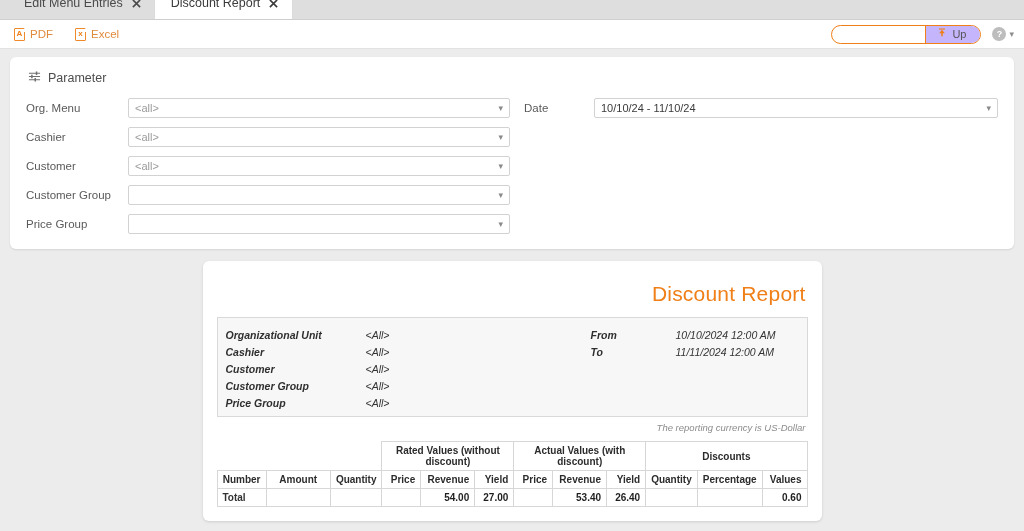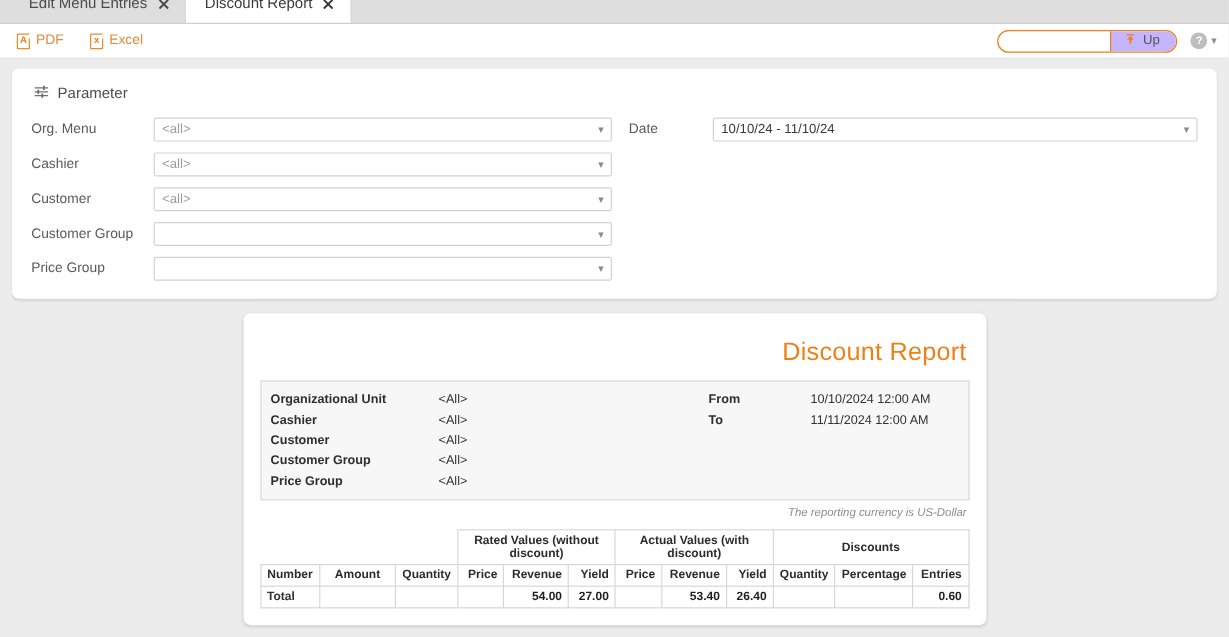--- a/index.html
+++ b/index.html
@@ -173,21 +173,21 @@
     color: #ef7f16;
     font-size: 21px;
     letter-spacing: .2px;
     margin: 7px 2px 11px 0;
   }
   .meta-box {
     border: 1px solid #d9d9d9;
     background: #f7f7f7;
     padding: 6px 8px 7px 8px;
   }
-  .meta-row { display: flex; height: 17px; align-items: center; }
+  .meta-row { display: flex; height: 17px; align-items: flex-end; font-style: italic; }
   .mk { width: 140px; font-weight: 700; font-size: 10.5px; color: #2f2f2f; }
   .mv { width: 225px; font-size: 10.5px; color: #333; }
   .mk2 { width: 85px; font-weight: 700; font-size: 10.5px; color: #2f2f2f; }
   .mv2 { font-size: 10.5px; color: #333; }
   .currency-note {
     text-align: right;
     font-style: italic;
     font-size: 9.5px;
     color: #8c8c8c;
     margin: 5px 2px 8px 0;
@@ -388,21 +388,21 @@
             <th style="width:88px">Amount</th>
             <th class="num" style="width:52px">Quantity</th>
             <th class="num" style="width:44px">Price</th>
             <th class="num" style="width:56px">Revenue</th>
             <th class="num" style="width:44px">Yield</th>
             <th class="num" style="width:44px">Price</th>
             <th class="num" style="width:56px">Revenue</th>
             <th class="num" style="width:44px">Yield</th>
             <th class="num" style="width:50px">Quantity</th>
             <th class="num" style="width:62px">Percentage</th>
-            <th class="num" style="width:48px">Entries</th>
+            <th class="num" style="width:48px">Values</th>
           </tr>
         </thead>
         <tbody>
           <tr class="total-row">
             <td>Total</td>
             <td></td>
             <td class="num"></td>
             <td class="num"></td>
             <td class="num bold">54.00</td>
             <td class="num bold">27.00</td>

